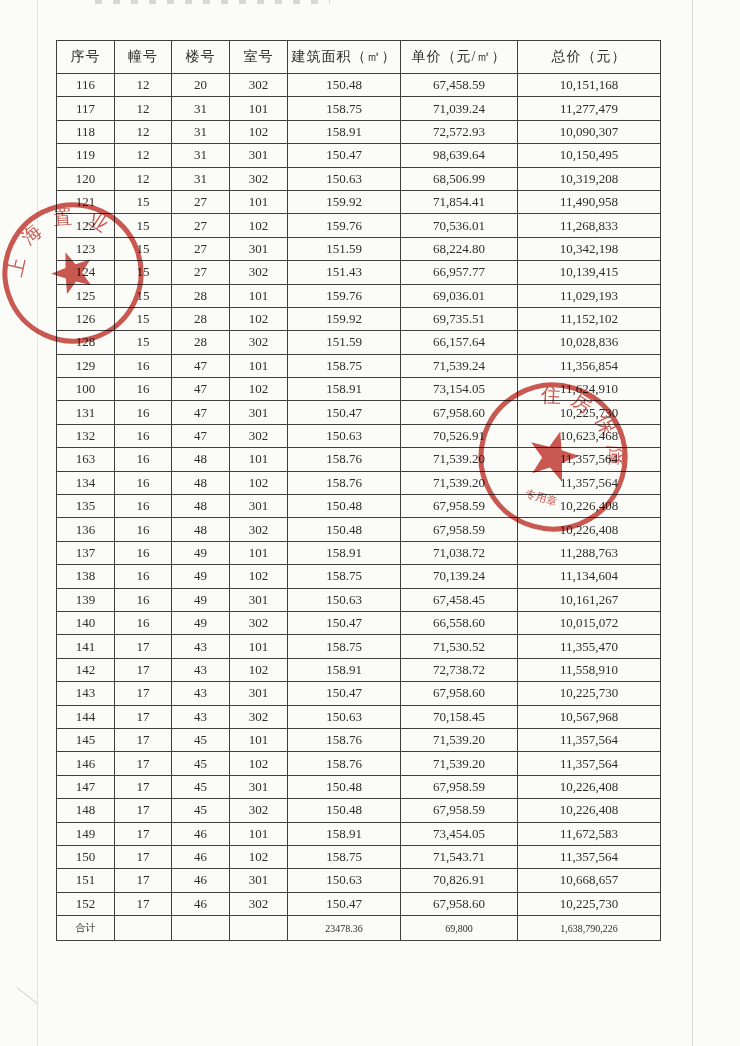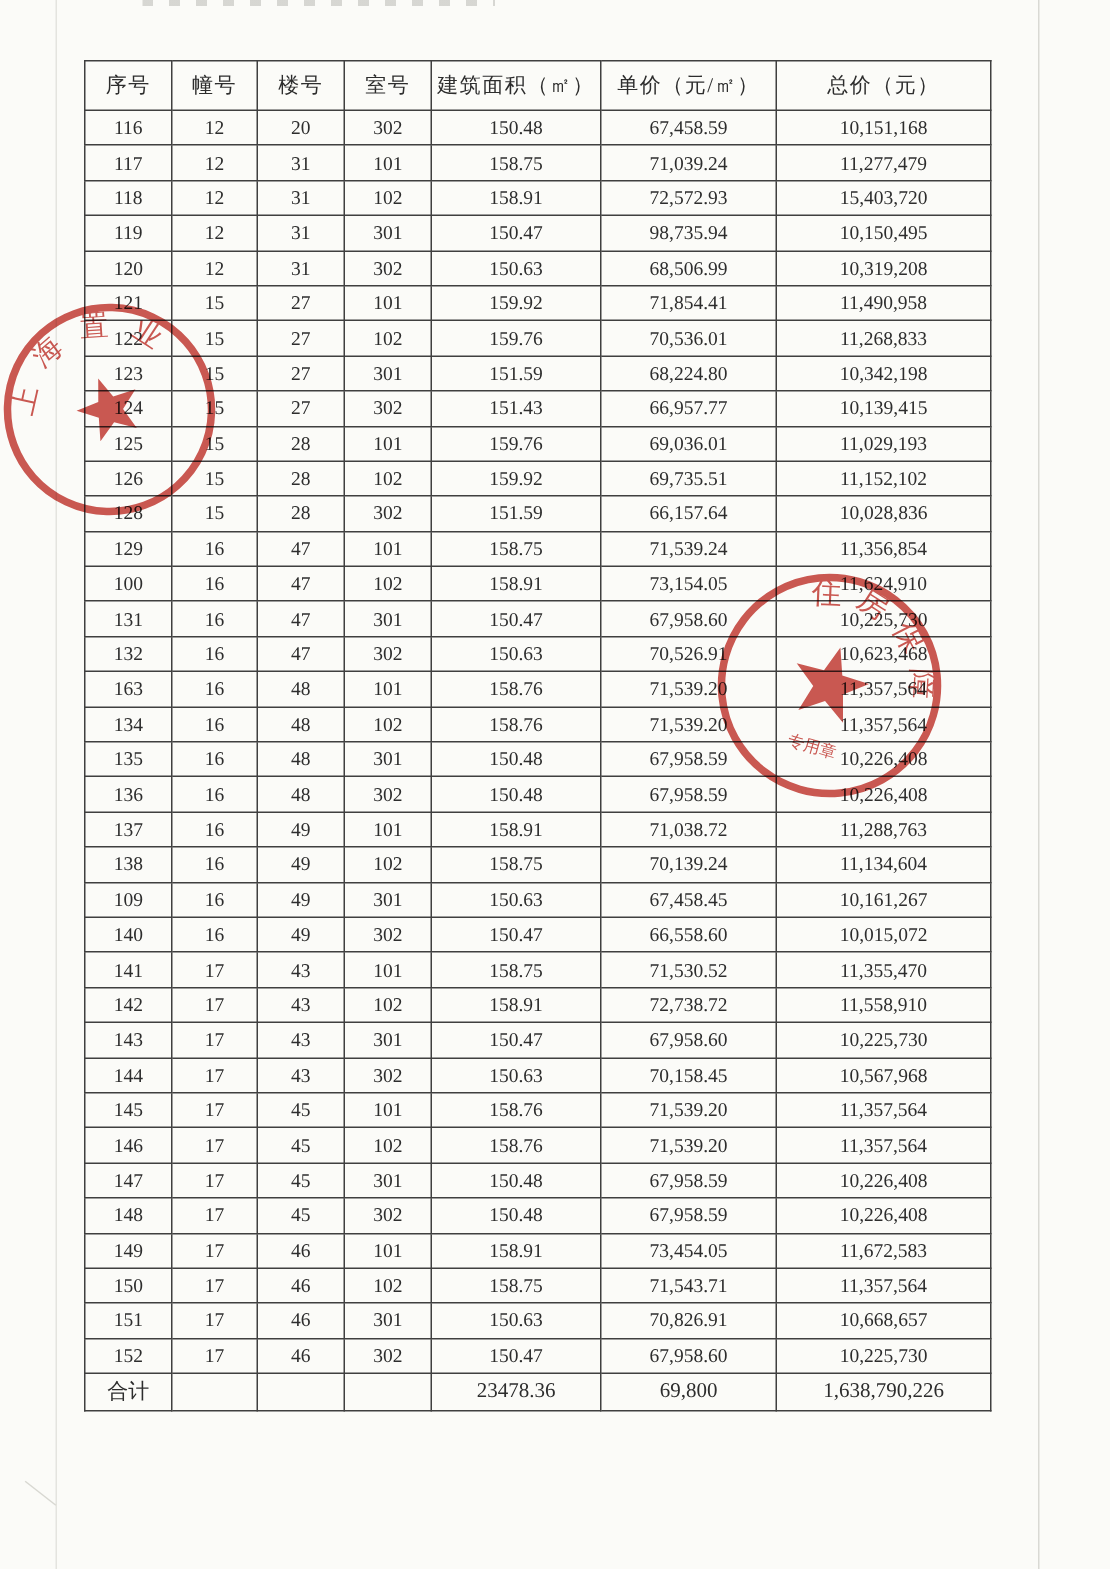--- a/index.html
+++ b/index.html
@@ -36,21 +36,21 @@
     background:transparent;
   }
   .price-table th, .price-table td{
     border:1px solid #3f3f3f;
     text-align:center; vertical-align:middle;
     font-weight:normal; white-space:nowrap; overflow:hidden;
     color:#2d2d2d;
   }
   .price-table thead th{ height:33px; font-size:14px; letter-spacing:1px;}
   .price-table tbody td{ height:23.4px; font-size:13px; }
-  .price-table tfoot td{ height:25px; font-size:14px;margin-left:36px; }
+  .price-table tfoot td{ height:25px; font-size:10px;margin-left:36px; }
   
   .stamp{
     position:absolute;
     mix-blend-mode:multiply;
     opacity:.85;
     filter:blur(.4px);
     pointer-events:none;
   }
   .stamp-left{ left:-8px; top:192px; }
   .stamp-right{ left:467px; top:371px; }
@@ -103,29 +103,29 @@
         <td>71,039.24</td>
         <td>11,277,479</td>
       </tr>
       <tr>
         <td>118</td>
         <td>12</td>
         <td>31</td>
         <td>102</td>
         <td>158.91</td>
         <td>72,572.93</td>
-        <td>15,403,720</td>
+        <td>10,090,307</td>
       </tr>
       <tr>
         <td>119</td>
         <td>12</td>
         <td>31</td>
         <td>301</td>
         <td>150.47</td>
-        <td>98,735.94</td>
+        <td>98,639.64</td>
         <td>10,150,495</td>
       </tr>
       <tr>
         <td>120</td>
         <td>12</td>
         <td>31</td>
         <td>302</td>
         <td>150.63</td>
         <td>68,506.99</td>
         <td>10,319,208</td>
@@ -277,21 +277,21 @@
       <tr>
         <td>138</td>
         <td>16</td>
         <td>49</td>
         <td>102</td>
         <td>158.75</td>
         <td>70,139.24</td>
         <td>11,134,604</td>
       </tr>
       <tr>
-        <td>109</td>
+        <td>139</td>
         <td>16</td>
         <td>49</td>
         <td>301</td>
         <td>150.63</td>
         <td>67,458.45</td>
         <td>10,161,267</td>
       </tr>
       <tr>
         <td>140</td>
         <td>16</td>

